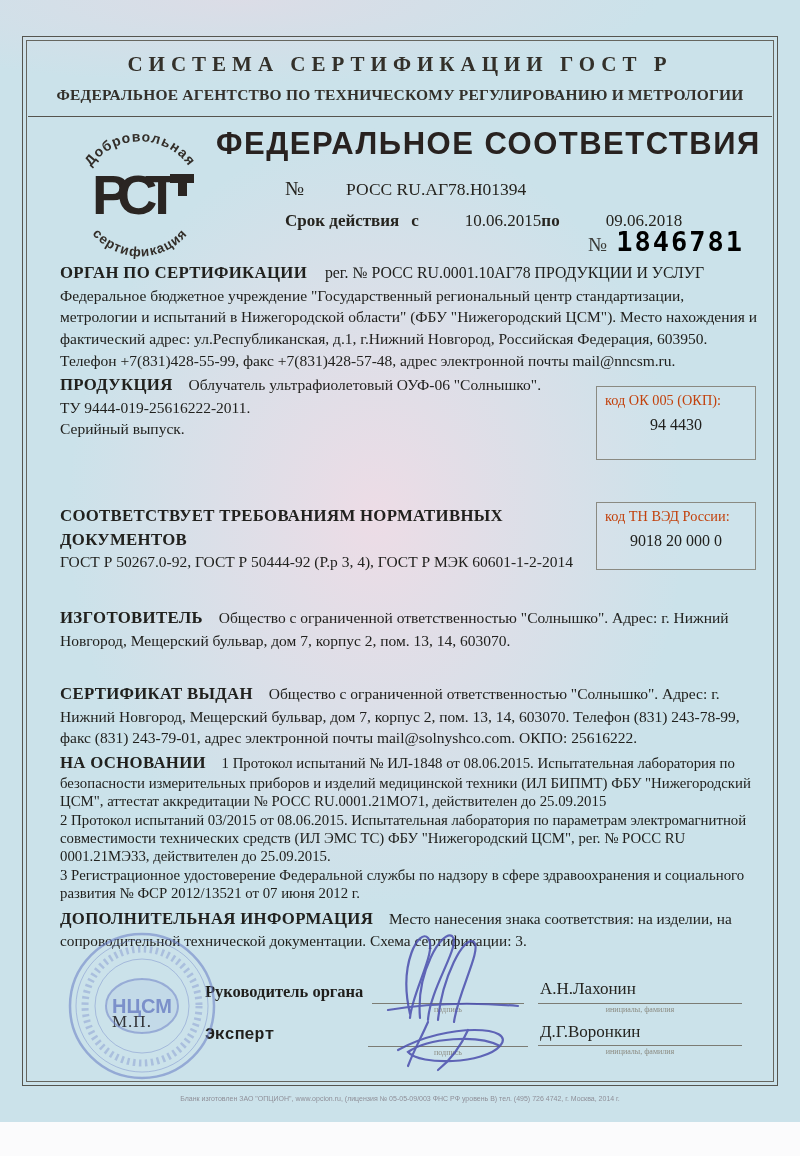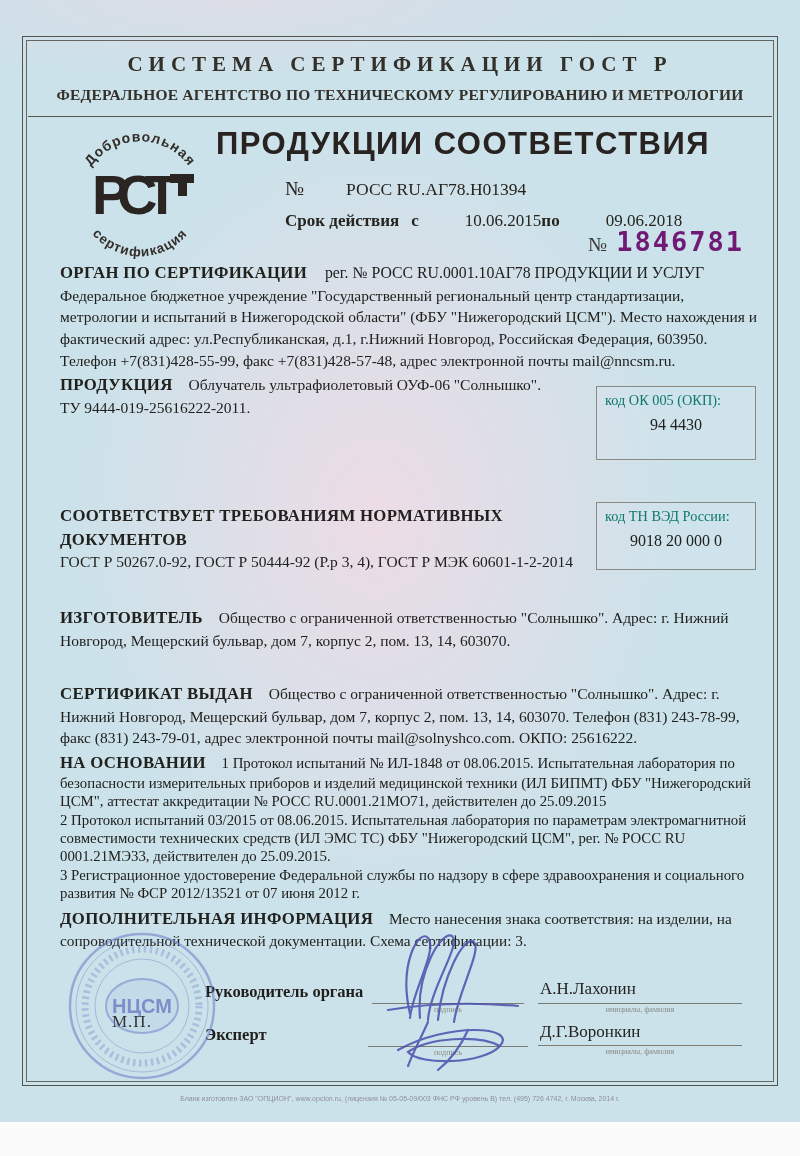--- a/index.html
+++ b/index.html
@@ -24,27 +24,27 @@
   .numline .no{font-size:20px;margin-right:42px;}
   .validity{left:285px;top:211px;font-size:17px;display:flex;align-items:flex-start;}
   .validity .lbl{font-weight:bold;}
   .validity .c{margin-left:12px;}
   .validity .d1{margin-left:46px;}
   .validity .po{font-weight:bold;}
   .validity .d2{margin-left:46px;}
   .serial{right:56px;top:226px;display:flex;align-items:baseline;}
   .serial .no{font-size:20px;color:#3a3a36;margin-right:9px;}
   .serial .val{font-family:"DejaVu Sans Mono",monospace;font-weight:bold;font-size:27px;
-               letter-spacing:2px;color:#701a75;}
+               letter-spacing:2px;color:#000000;}
   .sec{font-size:15.5px;line-height:1.4;color:#21211e;}
   .sec .head{font-weight:bold;font-size:16.8px;letter-spacing:0.3px;margin-top:18px;}
   .sec .reg{font-size:15.8px;margin-left:14px;}
   .sec .inline-gap{margin-left:12px;}
   .codebox{border:1px solid #8a8a82;background:rgba(255,255,255,0.06);}
-  .codebox .cb-label{font-size:14.3px;padding:5px 8px 0 8px;color:#0f766e;}
+  .codebox .cb-label{font-size:14.3px;padding:5px 8px 0 8px;color:#c2410c;}
   .codebox .cb-value{font-size:16px;text-align:center;margin-top:7px;color:#21211e;}
   .basisflow p{margin:0;}
   .basisflow .bp{font-size:14.8px;line-height:1.24;}
   .basisflow .addl{margin-top:5px;font-size:15.3px;line-height:1.38;}
   .sig-role{font-weight:bold;font-size:16.5px;color:#201f1c;}
   .sig-line{border-top:1px solid #7c7c74;height:0;}
   .sig-cap{font-size:8px;color:#8b8b82;text-align:center;}
   .sig-name{font-size:17px;color:#24231f;}
   .mp{font-size:17px;color:#2b2b28;letter-spacing:1px;}
   .footnote{left:28px;top:1052px;width:744px;text-align:center;font-size:16.5px;
@@ -78,21 +78,21 @@
       </text>
       <text font-family="Liberation Sans, sans-serif" font-size="13.5" font-weight="bold" fill="#332e29" letter-spacing="1">
         <textPath href="#arcBot" startOffset="50%" text-anchor="middle">сертификация</textPath>
       </text>
       <text x="26" y="96" font-family="Liberation Sans, sans-serif" font-size="56" font-weight="900" fill="#2a2522" letter-spacing="-11">РСТ</text>
       <rect x="104" y="56" width="24" height="9" fill="#2a2522"></rect>
       <rect x="112" y="56" width="9" height="22" fill="#2a2522"></rect>
     </svg>
   </div>
 
-  <div class="abs doc-title">ПРОДУКЦИИ СООТВЕТСТВИЯ</div>
+  <div class="abs doc-title">ФЕДЕРАЛЬНОЕ СООТВЕТСТВИЯ</div>
 
   <div class="abs numline">
     <span class="no">№</span>
     <span>РОСС RU.АГ78.Н01394</span>
   </div>
 
   <div class="abs validity">
     <span class="lbl">Срок действия</span>
     <span class="c lbl">с</span>
     <span class="d1">10.06.2015</span>
@@ -112,20 +112,21 @@
     </div>
     <div>Федеральное бюджетное учреждение "Государственный региональный центр стандартизации, метрологии и испытаний в Нижегородской области" (ФБУ "Нижегородский ЦСМ"). Место нахождения и фактический адрес: ул.Республиканская, д.1, г.Нижний Новгород, Российская Федерация, 603950. Телефон +7(831)428-55-99, факс +7(831)428-57-48, адрес электронной почты mail@nncsm.ru.</div>
   </div>
 
   <div class="abs sec" style="left:60px;top:373px;width:545px;">
     <div>
       <span class="head">ПРОДУКЦИЯ</span>
       <span class="inline-gap">Облучатель ультрафиолетовый ОУФ-06 "Солнышко".</span>
     </div>
     <div>ТУ 9444-019-25616222-2011.</div>
+    <div>Серийный выпуск.</div>
   </div>
   <div class="abs codebox" style="left:596px;top:386px;width:158px;height:72px;">
     <div class="cb-label">код ОК 005 (ОКП):</div>
     <div class="cb-value">94 4430</div>
   </div>
 
   <div class="abs sec" style="left:60px;top:486px;width:545px;">
     <div class="head">СООТВЕТСТВУЕТ ТРЕБОВАНИЯМ НОРМАТИВНЫХ ДОКУМЕНТОВ</div>
     <div>ГОСТ Р 50267.0-92, ГОСТ Р 50444-92 (Р.р 3, 4), ГОСТ Р МЭК 60601-1-2-2014</div>
   </div>
@@ -159,21 +160,21 @@
 
   <div class="abs mp" style="left:112px;top:996px;margin-top:16px;">М.П.</div>
 
   <div class="abs sig-role" style="left:205px;top:982px;">Руководитель органа</div>
   <div class="abs sig-line" style="left:372px;top:1003px;width:152px;"></div>
   <div class="abs sig-cap" style="left:372px;top:1005px;width:152px;">подпись</div>
   <div class="abs sig-name" style="left:540px;top:979px;">А.Н.Лахонин</div>
   <div class="abs sig-line" style="left:538px;top:1003px;width:204px;"></div>
   <div class="abs sig-cap" style="left:538px;top:1005px;width:204px;">инициалы, фамилия</div>
 
-  <div class="abs sig-role" style="left:205px;top:1025px;">Эксперт</div>
+  <div class="abs sig-role" style="left:205px;top:1025px;font-family:Liberation Mono, monospace;">Эксперт</div>
   <div class="abs sig-line" style="left:368px;top:1046px;width:160px;"></div>
   <div class="abs sig-cap" style="left:368px;top:1048px;width:160px;">подпись</div>
   <div class="abs sig-name" style="left:540px;top:1022px;">Д.Г.Воронкин</div>
   <div class="abs sig-line" style="left:538px;top:1045px;width:204px;"></div>
   <div class="abs sig-cap" style="left:538px;top:1047px;width:204px;">инициалы, фамилия</div>
 
   <div class="abs" style="left:62px;top:926px;width:160px;height:160px;opacity:0.8;">
     <svg width="160" height="160" viewBox="0 0 160 160">
       <circle cx="80" cy="80" r="72" fill="none" stroke="rgba(106,125,197,0.7)" stroke-width="2.5"></circle>
       <circle cx="80" cy="80" r="66" fill="none" stroke="rgba(106,125,197,0.5)" stroke-width="1"></circle>

